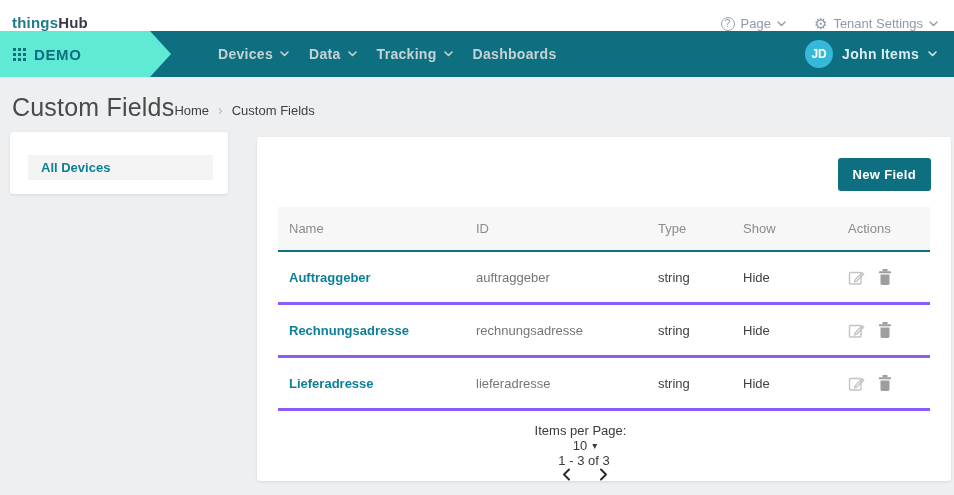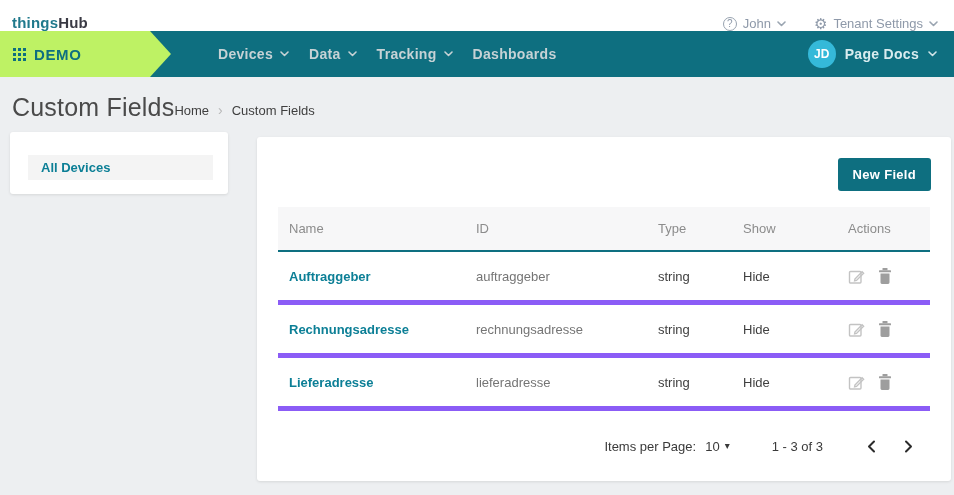--- a/index.html
+++ b/index.html
@@ -30,21 +30,21 @@
   svg.caret { width: 9px; height: 6px; display: block; }
   svg.caret polyline { fill: none; stroke-width: 1.6; stroke-linecap: round; stroke-linejoin: round; }
   .caret-gray polyline { stroke: #9aa5b1; }
   .caret-nav polyline { stroke: #c6d2d5; }
   .caret-user polyline { stroke: #cfe4e8; }
 
   
   .navbar { height: 46px; background: #0e6f80; position: relative; display: flex; align-items: center; }
   .tenant {
     position: absolute; left: 0; top: 0; height: 46px; width: 173px;
-    background: #bef264;
+    background: #5eead4;
     clip-path: polygon(0 0, 150px 0, 171px 23px, 150px 46px, 0 46px);
     display: flex; align-items: center; gap: 8px;
     padding-left: 13px; color: #0e6f80; font-weight: bold; font-size: 15px;
     letter-spacing: 0.6px; cursor: pointer;
   }
   .grid-icon { display: block; }
   .nav-items { display: flex; align-items: center; gap: 20px; margin-left: 218px; }
   .nav-item {
     color: #c6d2d5; font-size: 14px; font-weight: bold; letter-spacing: 0.3px;
     display: flex; align-items: center; gap: 7px; cursor: pointer;
@@ -90,32 +90,32 @@
   .thead, .trow {
     display: grid;
     grid-template-columns: 187px 182px 85px 105px 1fr;
     align-items: center;
   }
   .thead {
     background: #f7f7f8; height: 45px; border-bottom: 2px solid #0e6f80;
     color: #8c8c8c; font-size: 13px;
   }
   .thead > div, .trow > div { padding-left: 11px; }
-  .trow { height: 53px; border-bottom: 5px solid #8b5cf6; font-size: 13px; background: #ffffff; }
+  .trow { height: 53px; border-bottom: 3px solid #8b5cf6; font-size: 13px; background: #ffffff; }
   .cell-name { color: #0c7f96; font-weight: bold; cursor: pointer; }
   .cell-id { color: #757575; }
   .cell-plain { color: #3f3f3f; }
   .cell-actions { display: flex; align-items: center; gap: 13px; }
   .icon-btn { cursor: pointer; display: flex; align-items: center; }
 
   
   .pagination {
     position: absolute; left: 0; right: 0; bottom: 0; height: 70px;
     display: flex; align-items: center; justify-content: flex-end;
-    padding-right: 38px; font-size: 13px; color: #333333;
+    padding-right: 38px; font-size: 13px; color: #333333; flex-direction: column;
   }
   .ipp-label { margin-right: 9px; color: #3a3a3a; }
   .ipp-select { display: flex; align-items: center; gap: 5px; cursor: pointer; }
   .ipp-value { color: #3a3a3a; }
   .select-caret { font-size: 10px; color: #3a3a3a; line-height: 1; }
   .range-label { margin-left: 42px; margin-right: 44px; color: #3a3a3a; }
   .pager { display: flex; align-items: center; gap: 28px; }
   svg.pchev { width: 9px; height: 13px; display: block; cursor: pointer; }
   svg.pchev polyline { fill: none; stroke: #2b2b2b; stroke-width: 2; stroke-linecap: round; stroke-linejoin: round; }
 </style>
@@ -124,21 +124,21 @@
 
 <div class="page">
 
   <div class="topbar">
     <div class="logo">
       <span class="t1">things</span><span class="t2">Hub</span>
     </div>
     <div class="topbar-right">
       <div class="topbar-item">
         <span class="qmark">?</span>
-        <span>John</span>
+        <span>Page</span>
         <svg class="caret caret-gray" viewBox="0 0 9 6">
             <polyline points="1,1 4.5,4.5 8,1"></polyline>
           </svg>
       </div>
       <div class="topbar-item">
         <span class="gear">⚙</span>
         <span>Tenant Settings</span>
         <svg class="caret caret-gray" viewBox="0 0 9 6">
             <polyline points="1,1 4.5,4.5 8,1"></polyline>
           </svg>
@@ -181,21 +181,21 @@
         <svg class="caret caret-nav" viewBox="0 0 9 6">
             <polyline points="1,1 4.5,4.5 8,1"></polyline>
           </svg>
       </div>
       <div class="nav-item">
         <span>Dashboards</span>
       </div>
     </div>
     <div class="nav-user">
       <div class="avatar">JD</div>
-      <span class="user-name">Page Docs</span>
+      <span class="user-name">John Items</span>
       <svg class="caret caret-user" viewBox="0 0 9 6">
           <polyline points="1,1 4.5,4.5 8,1"></polyline>
         </svg>
     </div>
   </div>
 
   <div class="page-head">
     <div class="page-title">Custom Fields</div>
     <div class="breadcrumb">
       <span class="crumb-home">Home</span>

